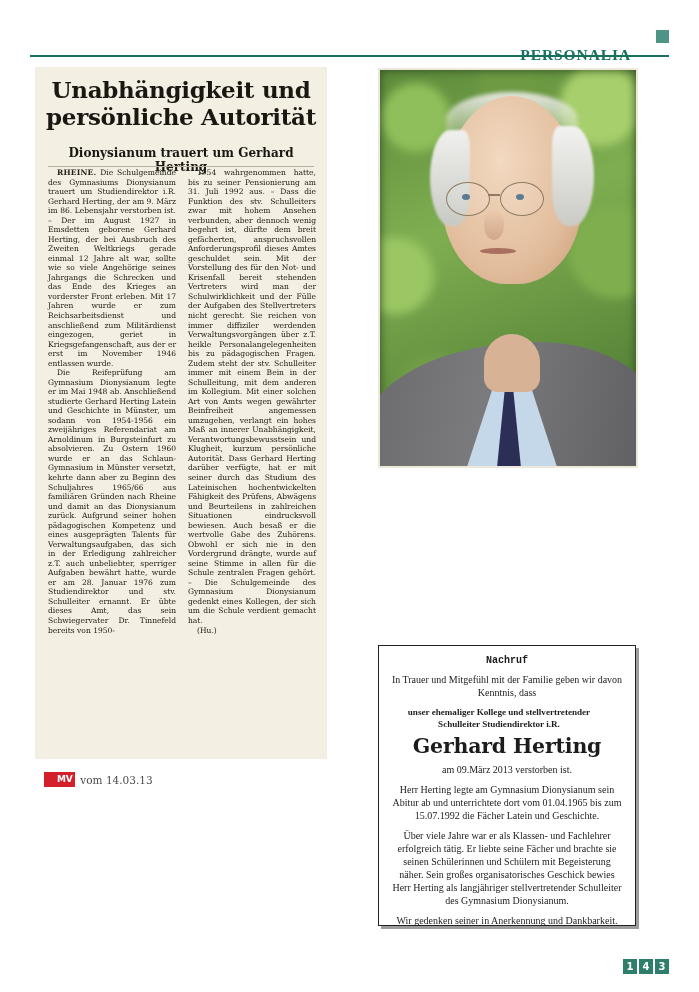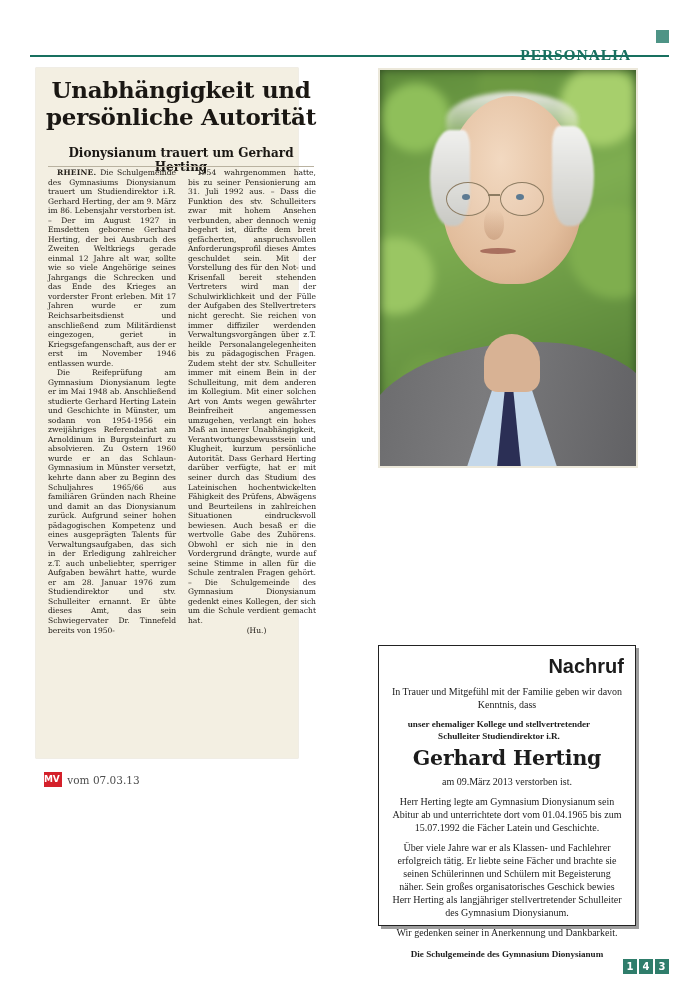--- a/index.html
+++ b/index.html
@@ -48,21 +48,21 @@
     width: 639px;
     height: 1.5px;
     background: #18705f;
   }
 
   
   #article-clip {
     position: absolute;
     left: 36px;
     top: 68px;
-    width: 262px;
+    width: 290px;
     height: 690px;
     background: #f3efe2;
     box-shadow: 0 0 0 0.5px #e2dccb;
   }
   #article-headline {
     position: absolute;
     left: 8px;
     top: 8px;
     width: 274px;
     text-align: center;
@@ -106,21 +106,21 @@
   }
   #art-col-1 { left: 12px; }
   #art-col-2 { left: 152px; }
   .art-col p { margin: 0; text-indent: 9px; }
   .art-col p.first { text-indent: 9px; }
   .dateline {
     font-weight: bold;
     letter-spacing: 0.2px;
     margin-top: 20px;
   }
-  .art-sign { display: block; text-align: center; }
+  .art-sign { display: block; text-align: left; }
 
   
   #photo-frame {
     position: absolute;
     left: 378px;
     top: 68px;
     width: 260px;
     height: 400px;
     background: #ece8da;
     padding: 0;
@@ -256,21 +256,21 @@
     gap: 5px;
   }
   #mv-logo {
     display: inline-block;
     background: #d4202a;
     color: #ffffff;
     font-family: "DejaVu Sans", sans-serif;
     font-weight: bold;
     font-size: 9px;
     line-height: 1;
-    padding: 3px 3px 3px 0;
+    padding: 3px 3px 3px 13px;
     letter-spacing: -0.3px;
   }
   #source-date {
     font-family: "DejaVu Serif", serif;
     font-size: 10.5px;
     color: #4d4d4d;
   }
 
   
   #obituary {
@@ -281,25 +281,24 @@
     height: 281px;
     border: 1.2px solid #222222;
     box-shadow: 3px 3px 0 0 #9d9d9d;
     background: #ffffff;
     box-sizing: border-box;
     padding: 9px 11px 8px 11px;
     text-align: center;
     color: #1c1c1c;
   }
   #obit-title {
-    font-family: Liberation Sans, sans-serif;
-    font-weight: bold;
-    font-size: 20px;
+    font-family: Liberation Mono, monospace;
+    font-weight: bold;
+    font-size: 10px;
     margin-bottom: 7px;
-    text-align: right;
   }
   .obit-p {
     font-family: "Liberation Serif", serif;
     font-size: 10px;
     line-height: 1.3;
     margin: 0 0 7px 0;
   }
   .obit-strong {
     font-family: "Liberation Serif", serif;
     font-weight: bold;
@@ -381,32 +380,31 @@
   <div class="eye-r"></div>
   <div class="glass-l"></div>
   <div class="glass-r"></div>
   <div class="bridge"></div>
   <div class="nose"></div>
   <div class="mouth"></div>
 </div>
 
 <div id="source-line">
   <span id="mv-logo">MV</span>
-  <span id="source-date">vom 07.03.13</span>
+  <span id="source-date">vom 14.03.13</span>
 </div>
 
 <div id="obituary">
   <div id="obit-title">Nachruf</div>
   <p class="obit-p">In Trauer und Mitgefühl mit der Familie geben wir davon Kenntnis, dass</p>
   <p class="obit-strong">unser ehemaliger Kollege und stellvertretender Schulleiter Studiendirektor i.R.</p>
   <div id="obit-name">Gerhard Herting</div>
   <p class="obit-p">am 09.März 2013 verstorben ist.</p>
   <p class="obit-p">Herr Herting legte am Gymnasium Dionysianum sein Abitur ab und unterrichtete dort vom 01.04.1965 bis zum 15.07.1992 die Fächer Latein und Geschichte.</p>
   <p class="obit-p">Über viele Jahre war er als Klassen- und Fachlehrer erfolgreich tätig. Er liebte seine Fächer und brachte sie seinen Schülerinnen und Schülern mit Begeisterung näher. Sein großes organisatorisches Geschick bewies Herr Herting als langjähriger stellvertretender Schulleiter des Gymnasium Dionysianum.</p>
   <p class="obit-p">Wir gedenken seiner in Anerkennung und Dankbarkeit.</p>
-  <div id="obit-closing">Die Schulgemeinde des Gymnasium Dionysianum</div>
 </div>
 
 <div id="page-number">
   <span class="digit">1</span>
   <span class="digit">4</span>
   <span class="digit">3</span>
 </div>
 
 </body></html>

